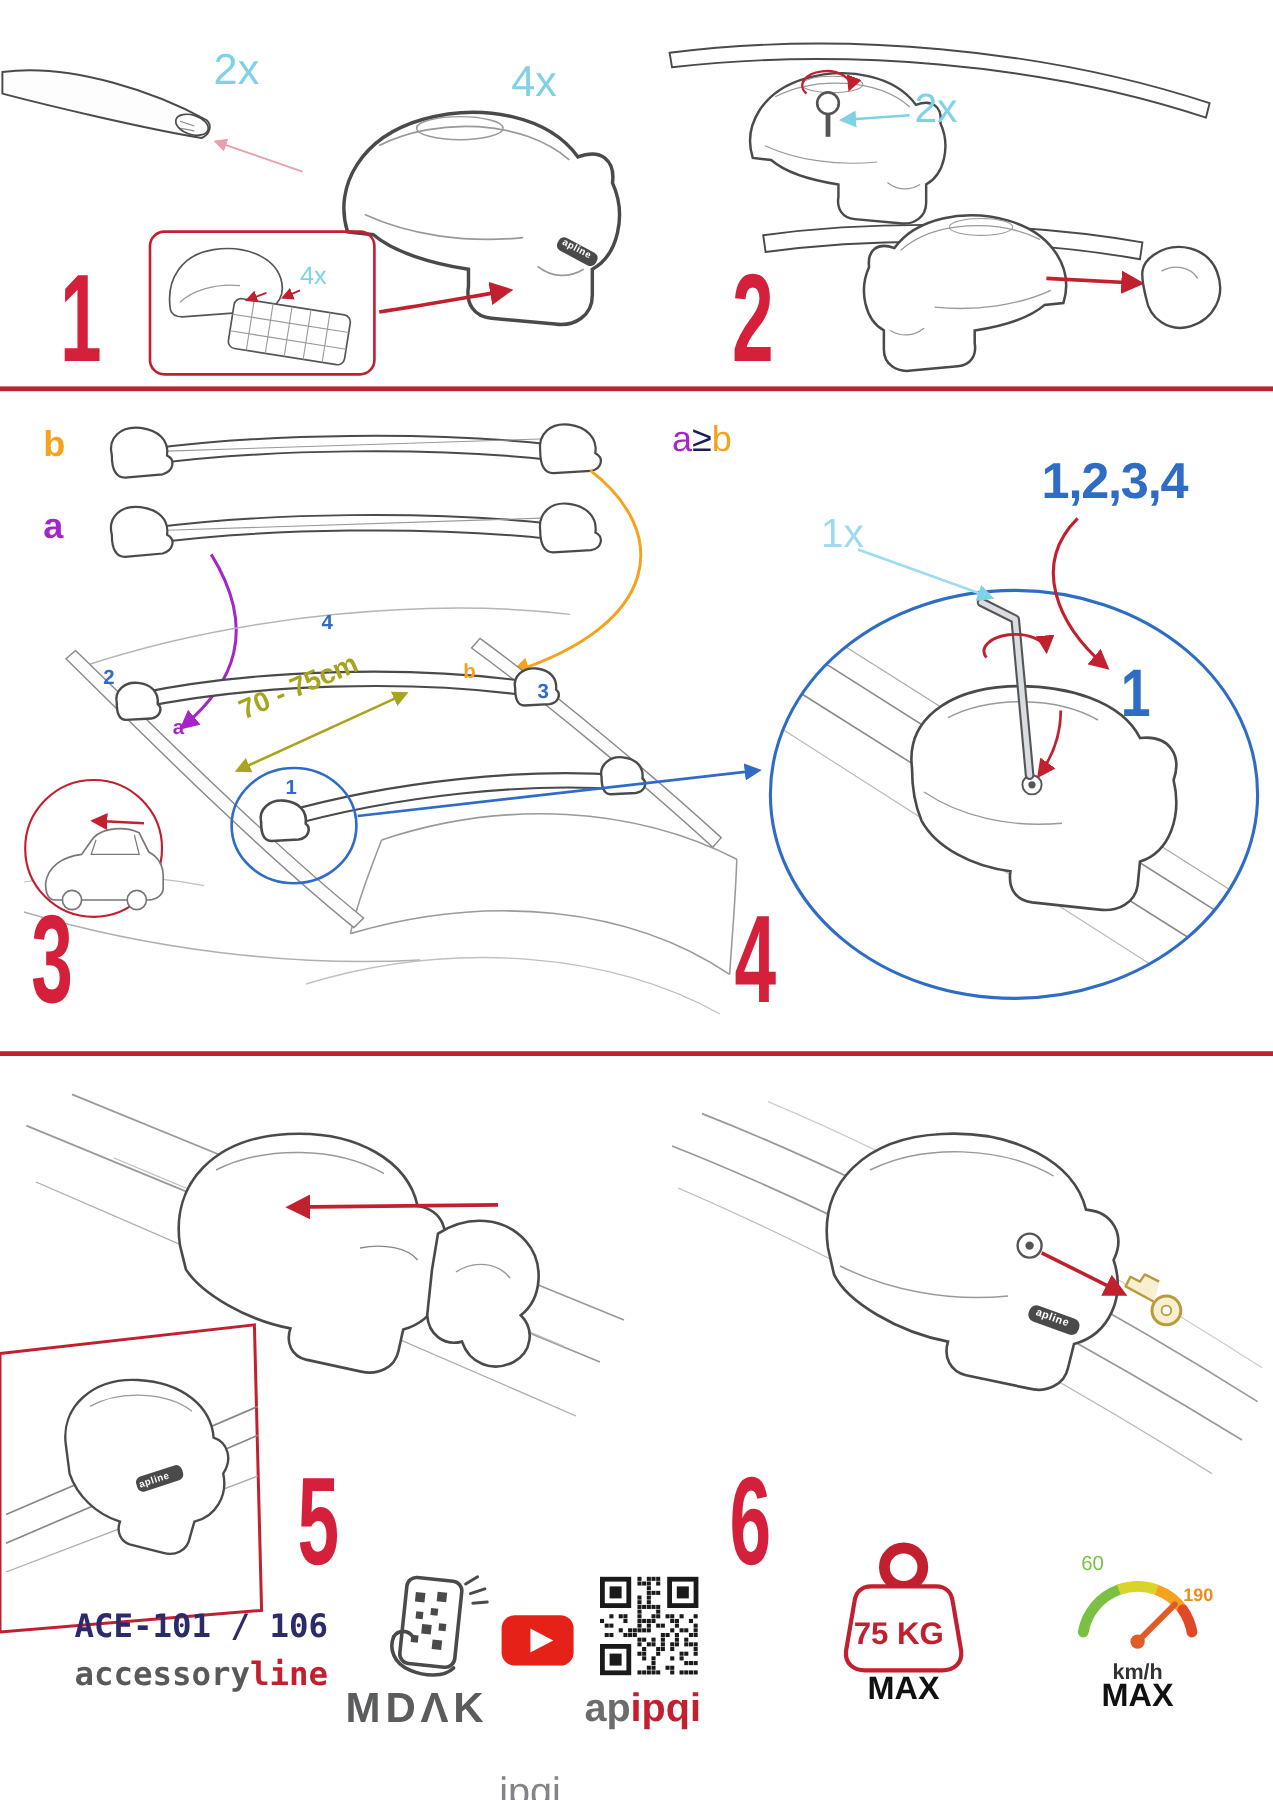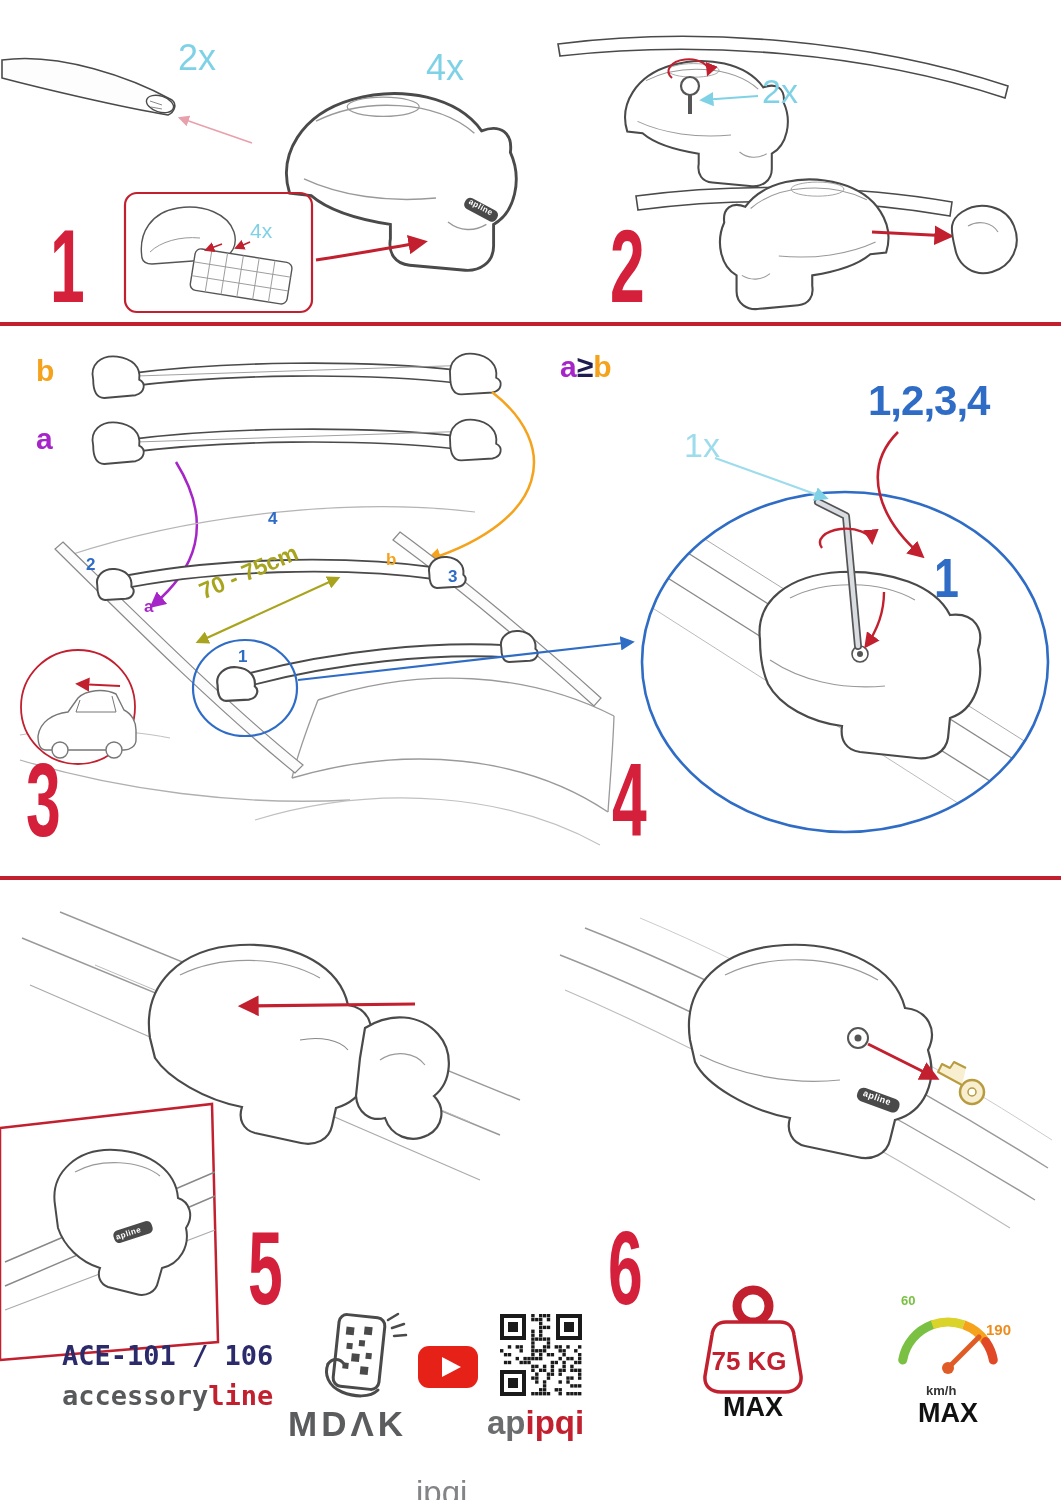--- a/index.html
+++ b/index.html
@@ -11,40 +11,40 @@
   .qty{color:var(--cyan,#7fd2e6);font-size:36px;font-weight:400}
   .qty-sm{color:var(--cyan,#7fd2e6);font-size:21px}
   .qty-lt{color:var(--light-cyan,#9ddcec);font-size:34px}
   .stepnum{font-size:104px;font-weight:700;color:var(--numeral-red,#d4203a);
            transform:scaleX(.6);transform-origin:left top}
   .mk{font-size:17px;font-weight:700}
   .blue{color:var(--blue,#2f6cc6)}
   .purple{color:var(--purple,#a625c8)}
   .orange{color:var(--orange,#f5a21c)}
   .barlabel{font-size:30px;font-weight:700}
-  .rule{font-size:30px;font-weight:700}
+  .rule{font-size:30px;font-weight:400}
   .rule .op{color:#1d1d4f}
   .seq{font-size:42px;font-weight:700;color:var(--blue,#2f6cc6);letter-spacing:-1px}
   .bigone{font-size:56px;font-weight:700;color:var(--blue,#2f6cc6);transform:scaleX(.8);transform-origin:left top}
   .distance{font-size:23px;font-weight:700;color:var(--olive,#a8a41e);transform:rotate(-23deg);transform-origin:left top}
   .divider{position:absolute;left:0;width:1061px;height:4px;background:var(--red,#c2202f)}
   .footlogo{color:#fff;font-size:8px;font-weight:700;transform-origin:left top;letter-spacing:.5px}
   .tech{font-family:"DejaVu Sans Mono",monospace;font-weight:700}
   .code{font-size:27px;color:var(--navy,#2b2a6a);width:202px;text-align:right}
   .brand{font-size:27px;width:202px;text-align:center;color:var(--gray,#58595b)}
   .brand .red{color:var(--red,#c2202f)}
   .wordmark{font-size:35px;font-weight:700;color:#5b5c5e;letter-spacing:4px}
   .ipqi{font-size:33px;color:#838487}
   .apline{font-size:33px;font-weight:700;color:#6b6c6e}
   .apline .red{color:var(--red,#c2202f)}
   .wval{font-size:26px;font-weight:700;color:var(--red,#c2202f);width:106px;text-align:center}
   .max{font-size:27px;font-weight:700;color:#111;text-align:center}
-  .sp-lo{font-size:13px;font-weight:700;color:var(--green,#7ac143)}
+  .sp-lo{font-size:17px;font-weight:400;color:var(--green,#7ac143)}
   .sp-hi{font-size:15px;font-weight:700;color:#ed8c1e}
-  .sp-unit{font-size:13px;font-weight:700;color:#333;width:44px;}
+  .sp-unit{font-size:18px;font-weight:700;color:#333;width:44px;text-align:center}
 </style>
 </head>
 <body>
 
 <div class="page">
 
 <svg class="art" width="1061" height="1500" viewBox="0 0 1061 1500">
   <defs>
     <marker id="ar" viewBox="0 0 10 10" refX="8" refY="5" markerWidth="6.5" markerHeight="6.5" orient="auto-start-reverse">
           <path d="M0,0 L10,5 L0,10 z" fill="#c2202f"></path>

